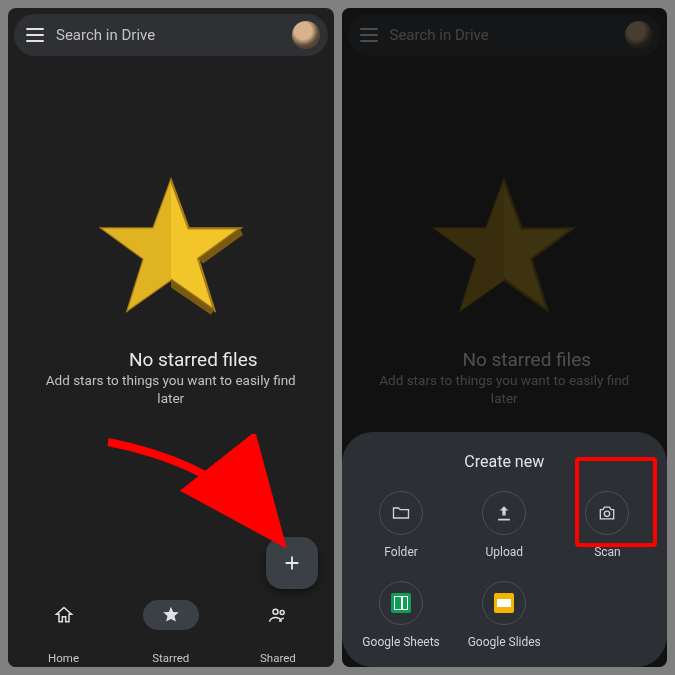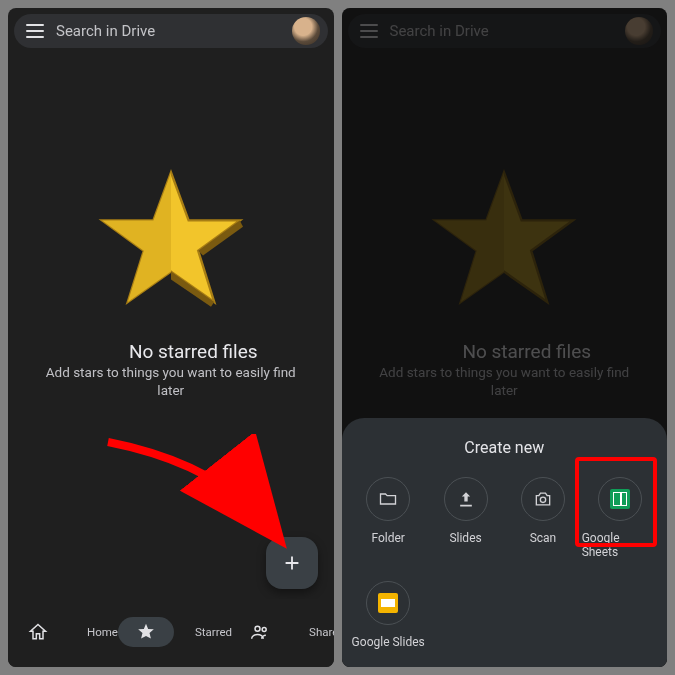--- a/index.html
+++ b/index.html
@@ -16,21 +16,21 @@
     flex: 1;
     background: #1f1f1f;
     border-radius: 8px;
     position: relative;
     overflow: hidden;
     color: #e2e2e5;
   }
   
   .searchbar {
     margin: 6px 6px 0 6px;
-    height: 34px;
+    height: 42px;
     background: #2f3033;
     border-radius: 24px;
     display: flex;
     align-items: center;
     padding: 0 8px 0 12px;
     gap: 12px;
   }
   .searchbar .placeholder { color: #c3c3c7; font-size: 15px; flex: 1; }
   .avatar {
     width: 28px; height: 28px; border-radius: 50%;
@@ -60,44 +60,45 @@
   .fab svg { width:22px; height:22px; }
 
   
   .bottomnav {
     position:absolute; left:0; right:0; bottom:0;
     height:68px;
     background:#1f1f1f;
     display:flex; align-items:center; justify-content:space-around;
     padding: 4px 2px 6px;
   }
-  .navitem { display:flex; flex-direction:row; align-items:center; gap:21px; font-size:11.5px; color:#c6c6cb;justify-content:center; }
+  .navitem { display:flex; flex-direction:column; align-items:center; gap:21px; font-size:11.5px; color:#c6c6cb;justify-content:center; }
   .navpill { width:56px; height:30px; border-radius:15px; display:flex; align-items:center; justify-content:center; }
   .navitem.active .navpill { background:#3a4045; }
   .navpill svg { width:20px; height:20px; }
 
   
   .arrow {
     position:absolute;
     left: 92px;
     top: 426px;
     pointer-events: none;
   }
 
   
   .dimmer { position:absolute; inset:0; background:rgba(0,0,0,.45); }
   .sheet {
     position:absolute; left:0; right:0; bottom:0;
     background:#2c3034;
     border-top-left-radius: 22px;
     border-top-right-radius: 22px;
     padding: 20px 8px 18px;
+    border-radius: 31px;
   }
   .sheet-title { text-align:center; font-size:16px; color:#e4e4e8; margin-bottom: 20px; }
-  .grid { display:grid; grid-template-columns: repeat(4, 1fr); row-gap: 22px; }
+  .grid { display:grid; grid-template-columns: repeat(3, 1fr); row-gap: 22px; }
   .cell { display:flex; flex-direction:column; align-items:center; gap:10px; font-size:12px; color:#d2d2d6; }
   .circle {
     width:44px; height:44px; border-radius:50%;
     border:1px solid #4b5054;
     display:flex; align-items:center; justify-content:center;
   }
   .circle svg { width:20px; height:20px; }
   .appicon { width:20px; height:20px; border-radius:2px; }
   .docs  { background:#4285f4; position:relative; }
   .docs::after{content:"";position:absolute;left:4px;right:4px;top:5px;height:2px;background:#fff;box-shadow:0 4px 0 #fff,0 8px 0 #fff;}
@@ -219,21 +220,21 @@
             </svg>
           </div>
         <span>Folder</span>
       </div>
       <div class="cell">
         <div class="circle">
             <svg viewBox="0 0 24 24">
               <path d="M12 4l5 5h-3v6h-4V9H7z M5 19h14v2H5z" fill="#d2d2d6"></path>
             </svg>
           </div>
-        <span>Slides</span>
+        <span>Upload</span>
       </div>
       <div class="cell">
         <div class="circle">
             <svg viewBox="0 0 24 24">
               <path d="M4 8h3l2-3h6l2 3h3v11H4z" fill="none" stroke="#d2d2d6" stroke-width="1.6"></path>
               <circle cx="12" cy="13" r="3.2" fill="none" stroke="#d2d2d6" stroke-width="1.6"></circle>
             </svg>
           </div>
         <span>Scan</span>
       </div>

